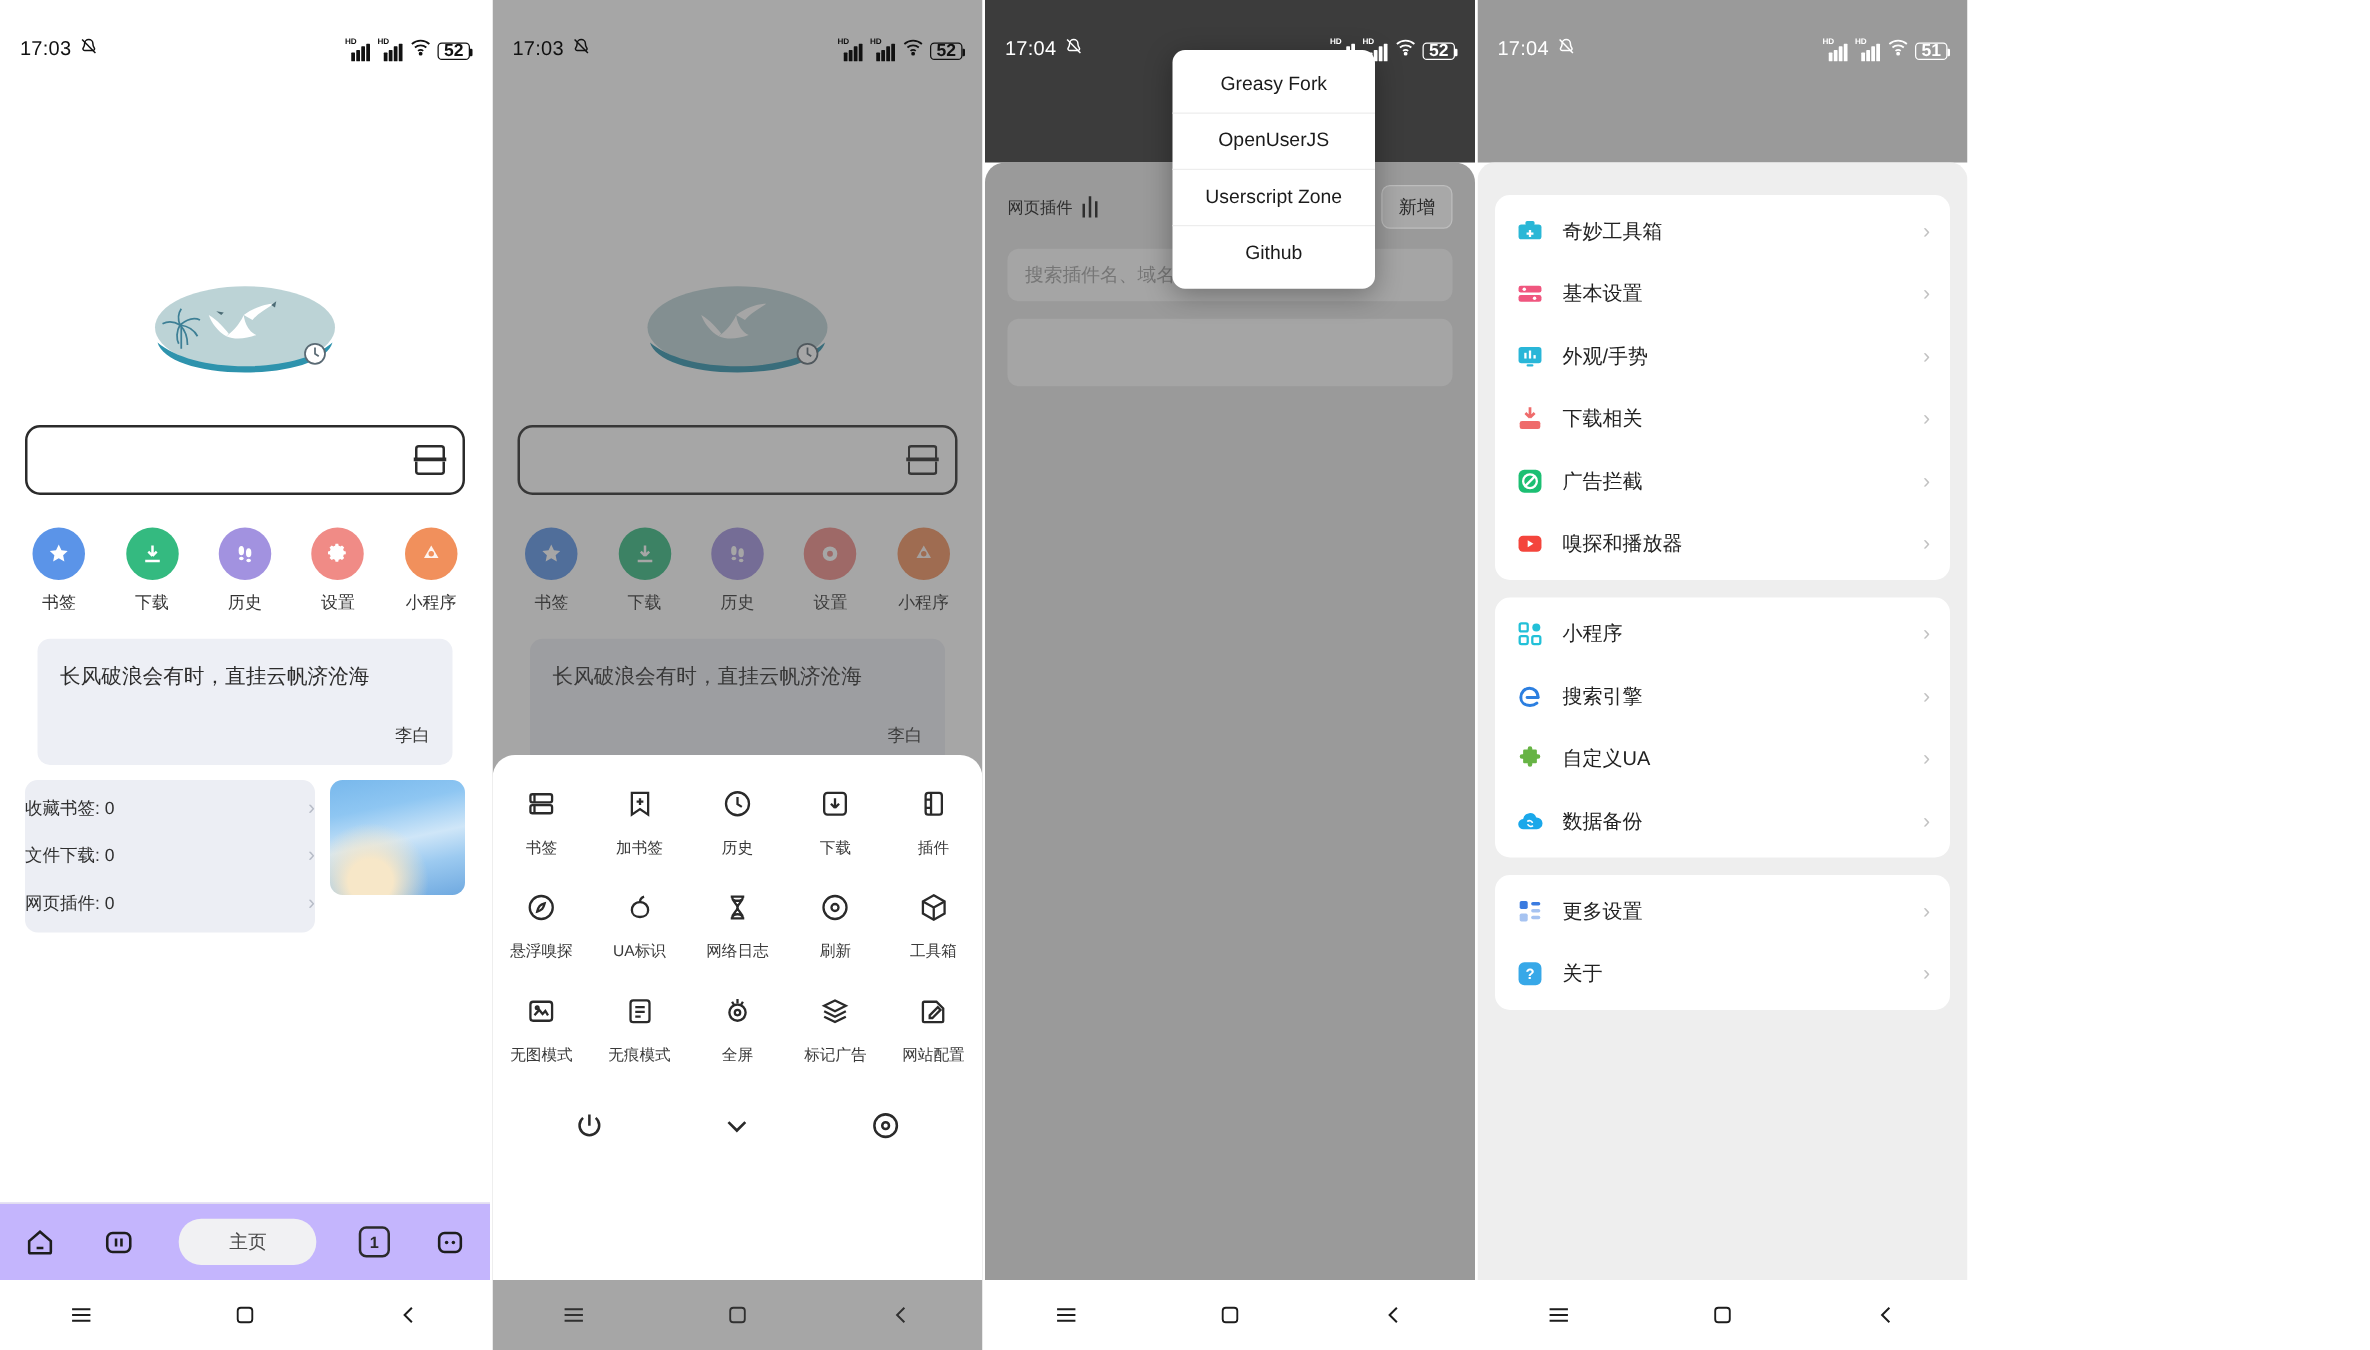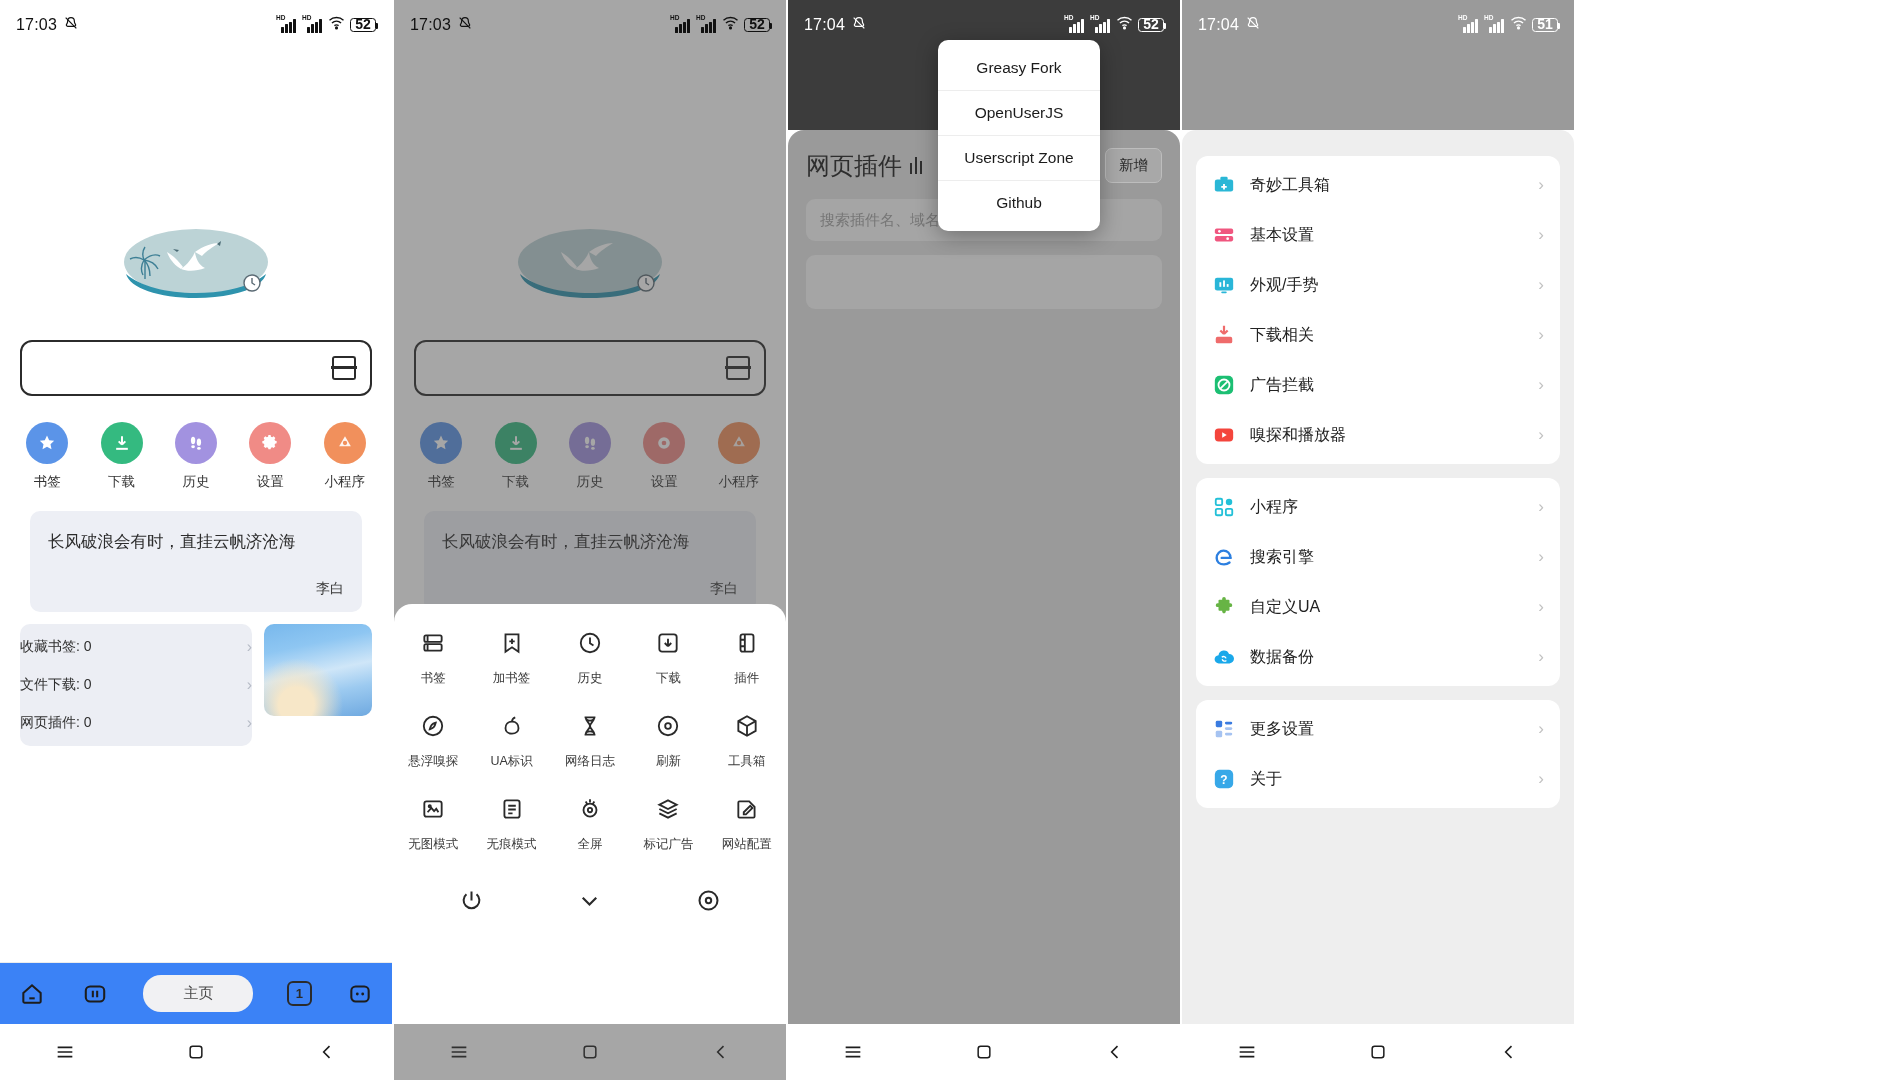--- a/index.html
+++ b/index.html
@@ -17,21 +17,21 @@
     height: 1080px;
     overflow: hidden;
     background: #fff;
     flex: none;
   }
   .panel + .panel { margin-left: 2px; }
 
   
   .statusbar {
     height: 50px;
-    display: flex; align-items: center;
+    display: flex; align-items: flex-end;
     justify-content: space-between;
     padding: 0 16px;
     font-size: 15.5px;
     color: #111;
     position: relative; z-index: 40;
   }
   .statusbar.light { color: #fff; }
   .sb-left { display: flex; align-items: center; gap: 6px; }
   .sb-right { display: flex; align-items: center; gap: 5px; }
   .sb-time { font-size: 16px; letter-spacing: .2px; }
@@ -130,21 +130,21 @@
       linear-gradient(168deg,#78b8ec 0%, #8ec6f2 26%, #cfe6f8 52%, #9ccaf0 72%, #6fa9e0 100%);
     flex: none;
   }
 
   
   .toolbar {
     position: absolute; left: 0; right: 0; bottom: 56px;
     height: 62px;
     display: flex; align-items: center; justify-content: space-around;
     border-top: 1px solid #ececec;
-    background: #3b82f6;
+    background: #c4b5fd;
   }
   .tb-ic { width: 30px; height: 30px; display:flex; align-items:center; justify-content:center; }
   .tb-pill {
     background: #f1f1f3; border-radius: 18px;
     padding: 9px 40px; font-size: 15px; color: #4b4b4b;
   }
   .tabcount {
     width: 25px; height: 25px; border: 2px solid #2b2b2b; border-radius: 6px;
     font-size: 13px; display:flex; align-items:center; justify-content:center; color:#2b2b2b;
     font-weight: 600;
@@ -185,21 +185,21 @@
 
   
   .p3-top { height: 130px; background: #3c3c3c; }
   .p3-body {
     position: absolute; top: 130px; left: 0; right: 0; bottom: 56px;
     background: #9a9a9a;
     border-radius: 16px 16px 0 0;
     padding: 18px 18px 0;
   }
   .p3-head { display: flex; align-items: center; justify-content: space-between; }
-  .p3-title { font-size: 24px; color: #2e2e2e; display: flex; align-items: center; gap: 8px; justify-content: center; }
+  .p3-title { font-size: 13px; color: #2e2e2e; display: flex; align-items: center; gap: 8px; justify-content: center; }
   .bars { display: inline-flex; align-items: flex-end; gap: 2.5px; height: 17px; }
   .bars i { width: 2.4px; background: #2e2e2e; }
   .bars i:nth-child(1){height:11px}
   .bars i:nth-child(2){height:17px}
   .bars i:nth-child(3){height:13px}
   .p3-btns { display: flex; gap: 10px; }
   .p3-btn {
     background: #a8a8a8; border: 1px solid #bdbdbd; border-radius: 7px;
     padding: 7px 13px; font-size: 14.5px; color: #2b2b2b;
   }

